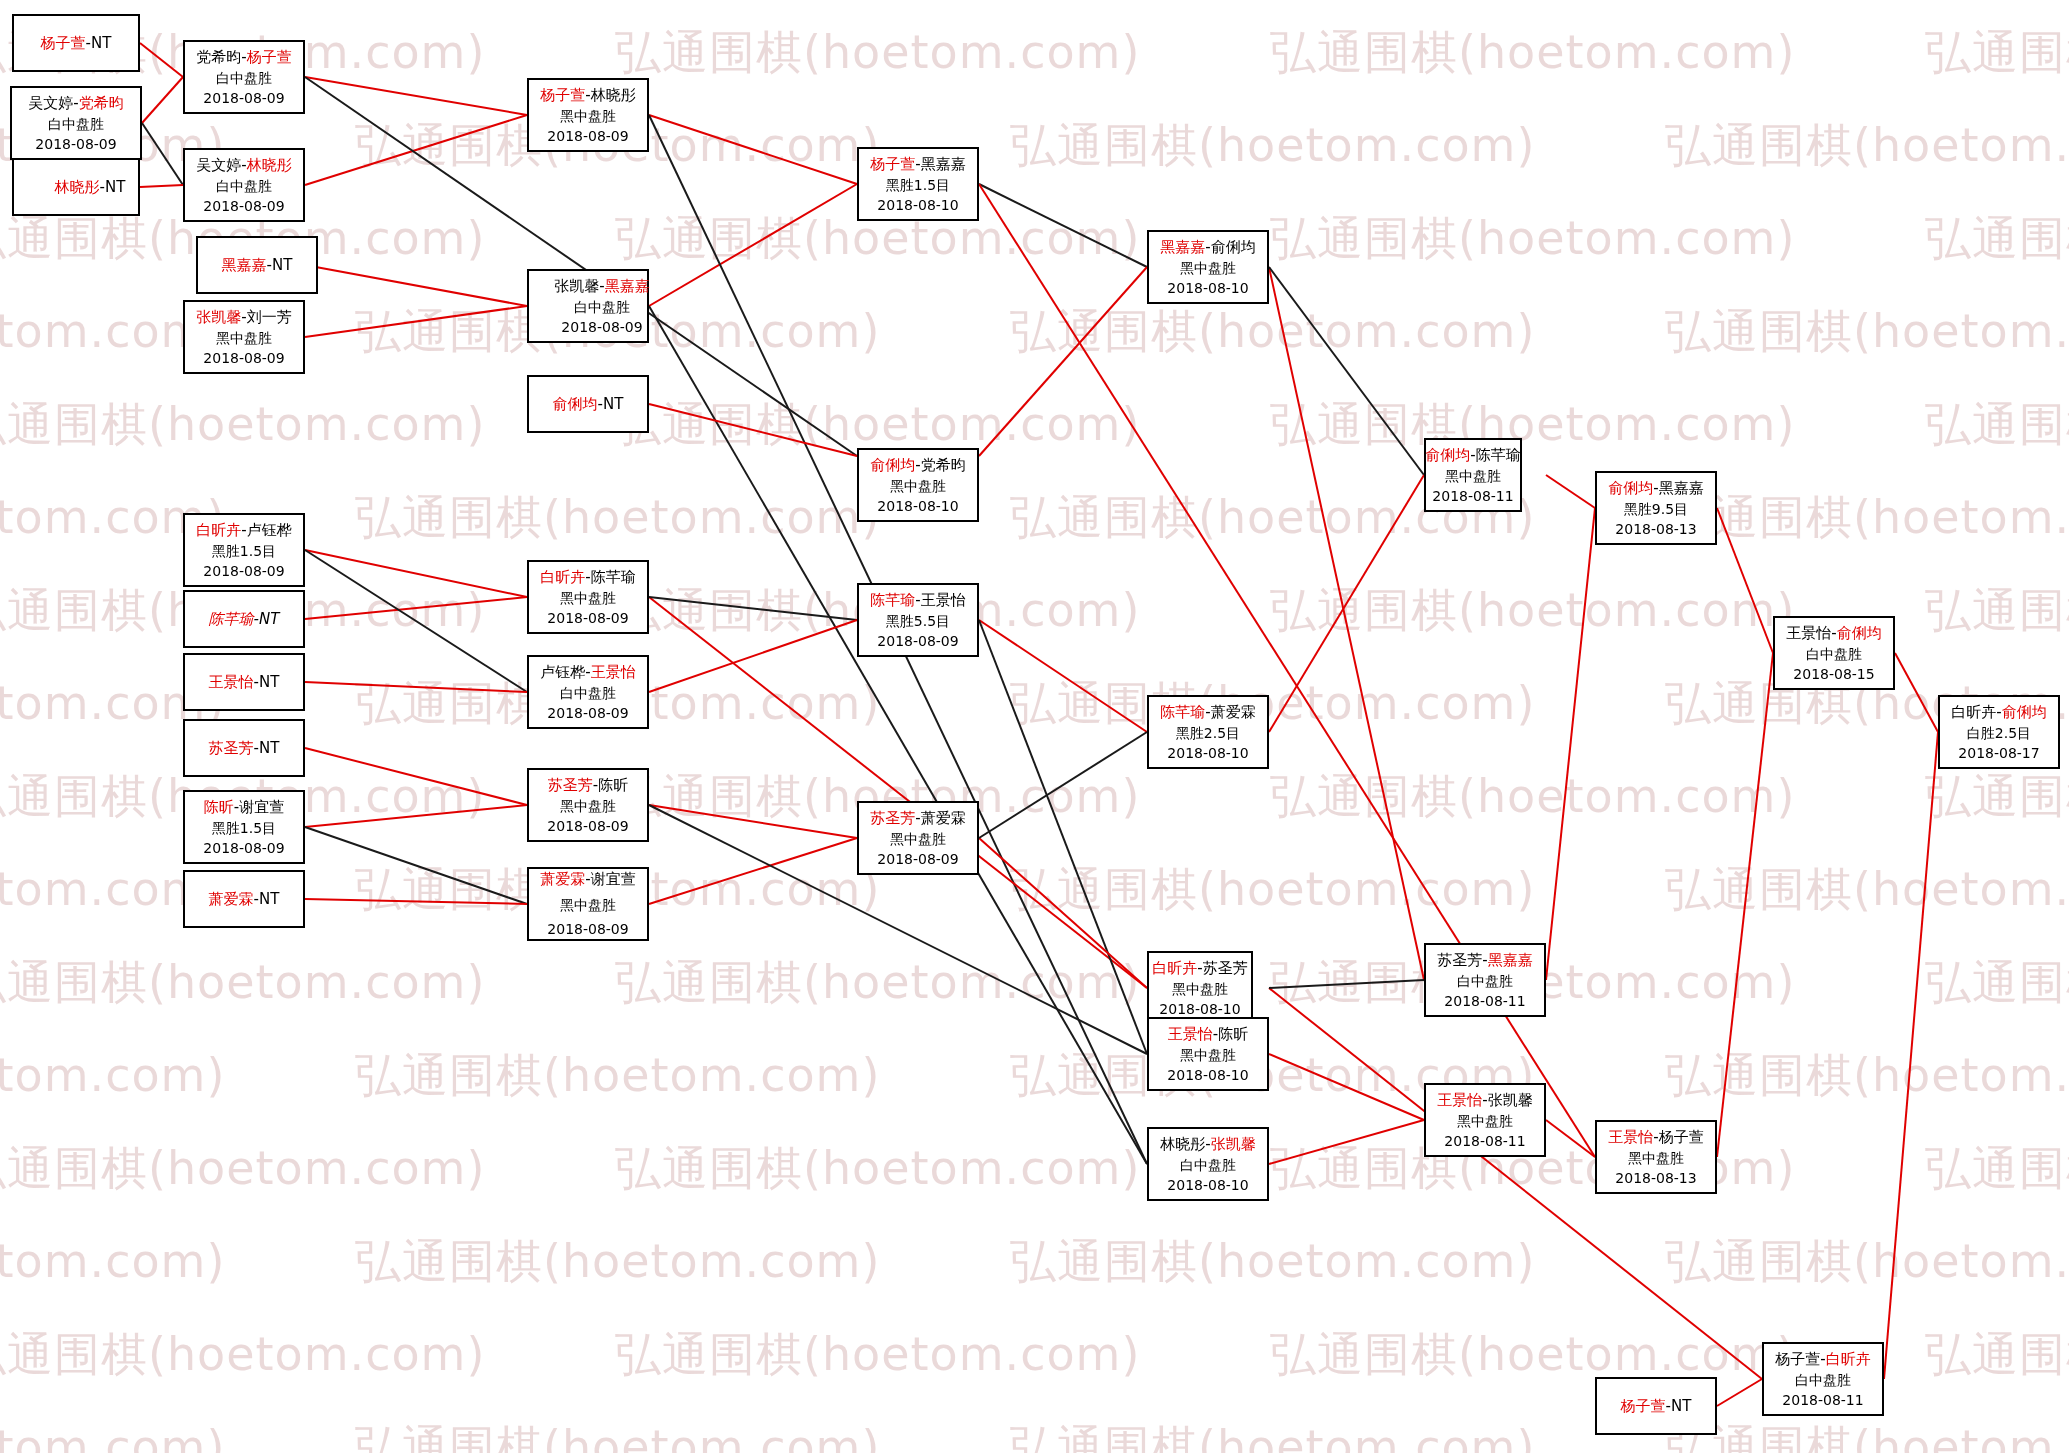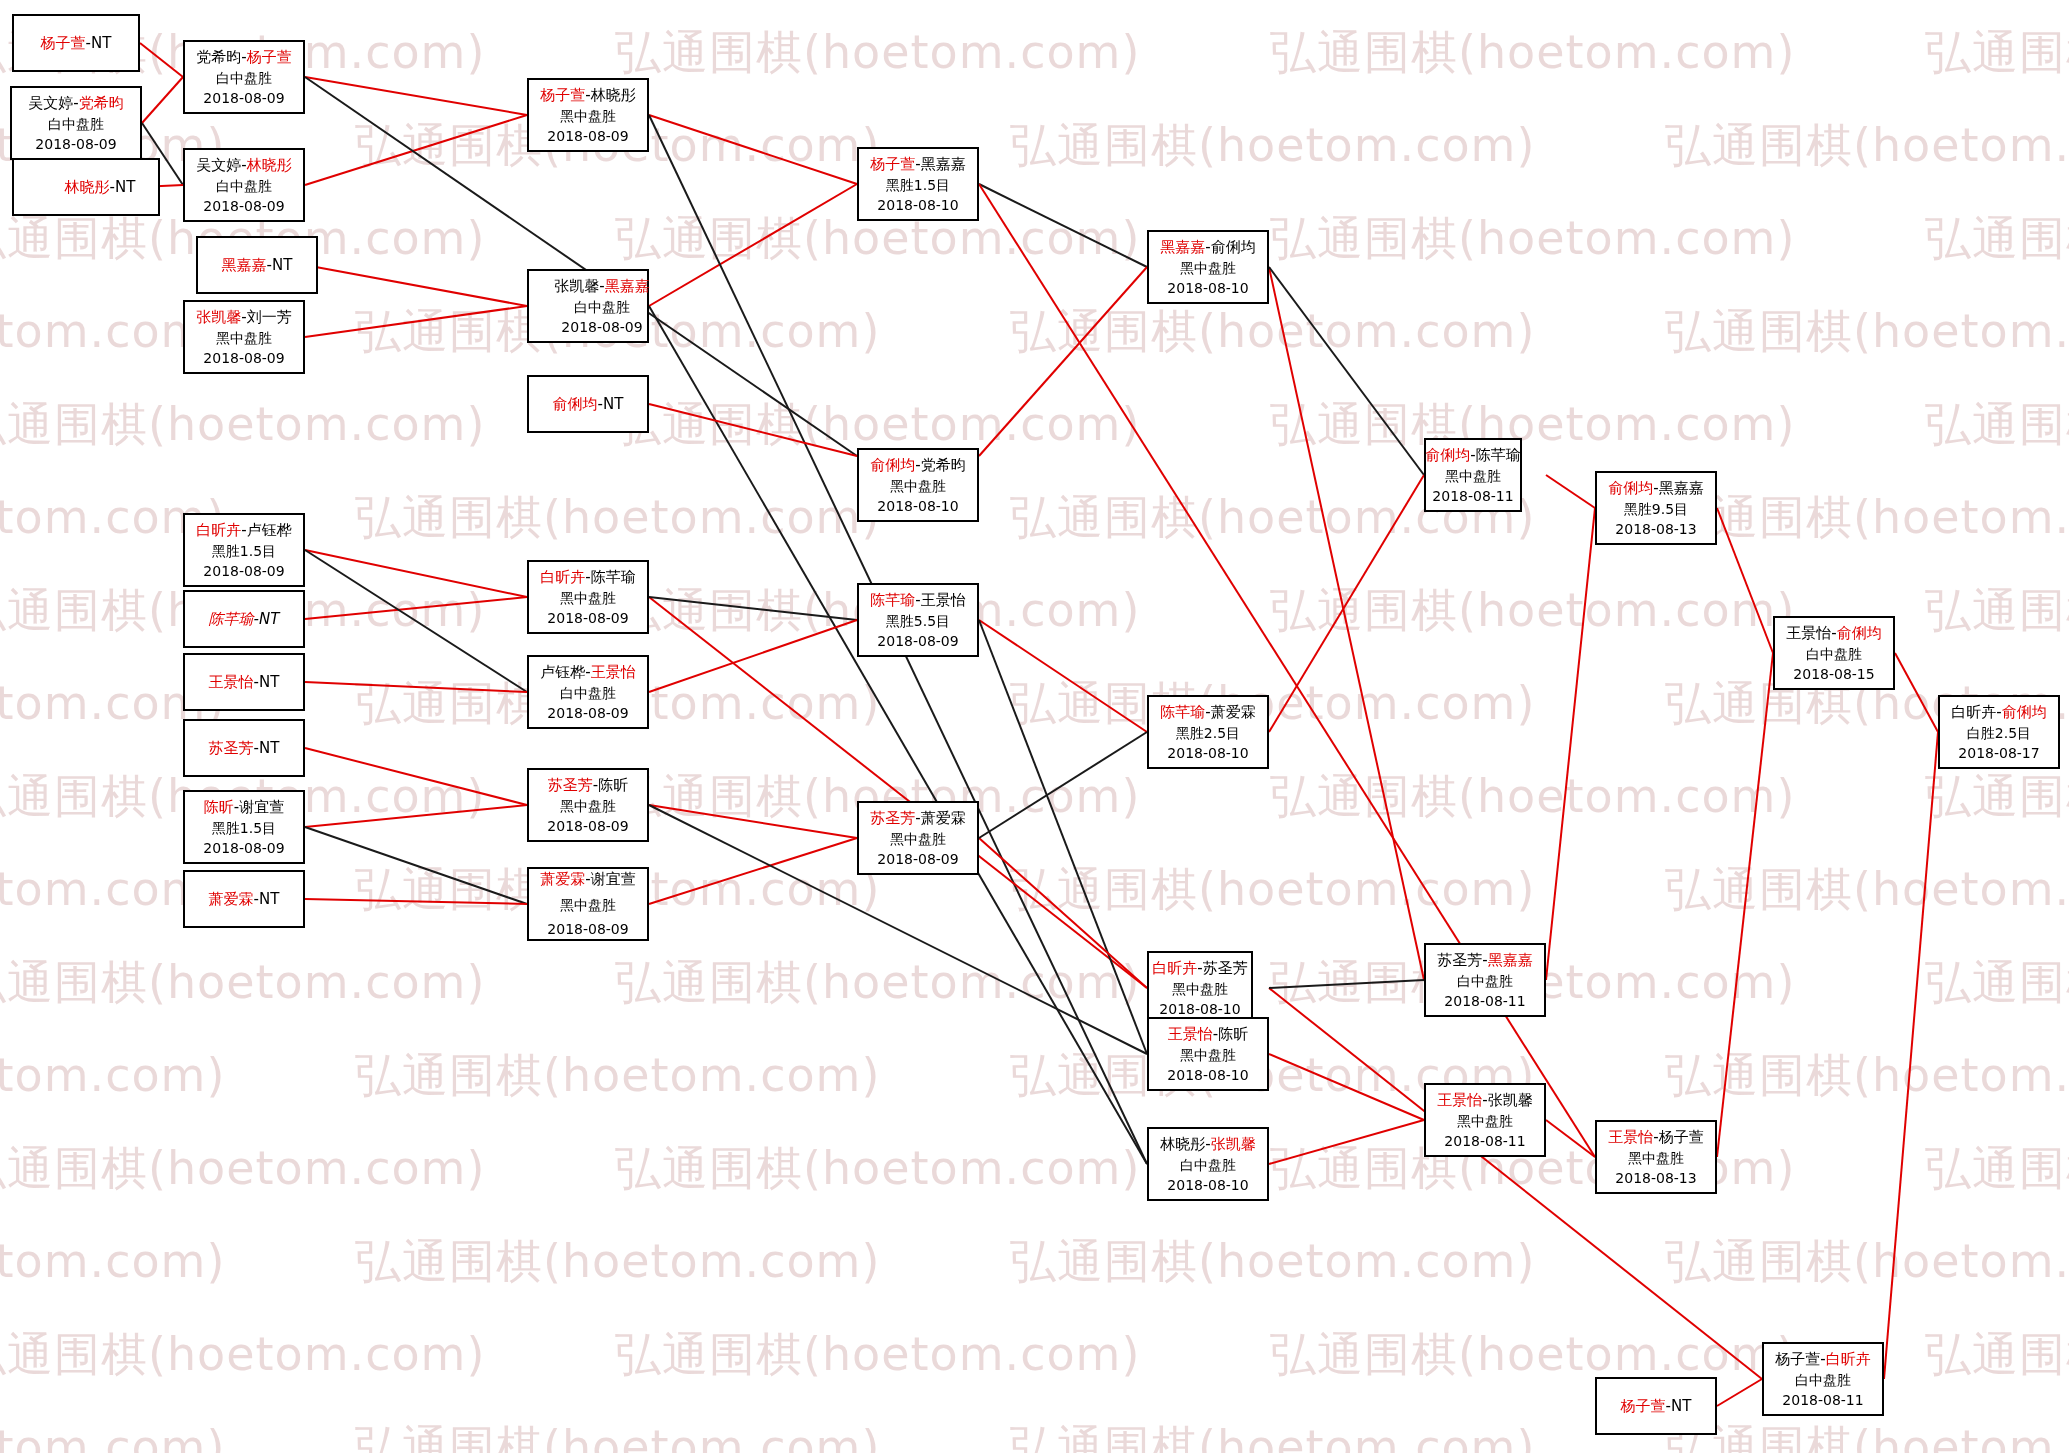--- a/index.html
+++ b/index.html
@@ -151,21 +151,21 @@
 
 <div id="bracket">
     <div class="box nt" style="left: 12px; top: 14px; width: 128px; height: 58px; border-color: rgb(0, 0, 0);">
       <div class="names"><span class="win">杨子萱</span><span>-</span><span class="">NT</span></div>
     </div>
     <div class="box" style="left: 10px; top: 86px; width: 132px; height: 74px; border-color: rgb(0, 0, 0);">
       <div class="names"><span class="">吴文婷</span><span>-</span><span class="win">党希昀</span></div>
       <div class="res">白中盘胜</div>
       <div class="date">2018-08-09</div>
     </div>
-    <div class="box nt" style="left: 12px; top: 158px; width: 148px; height: 58px; border-color: rgb(0, 0, 0); padding-left: 28px;">
+    <div class="box nt" style="left: 12px; top: 158px; width: 128px; height: 58px; border-color: rgb(0, 0, 0); padding-left: 28px;">
       <div class="names"><span class="win">林晓彤</span><span>-</span><span class="">NT</span></div>
     </div>
     <div class="box" style="left: 183px; top: 40px; width: 122px; height: 74px; border-color: rgb(0, 0, 0);">
       <div class="names"><span class="">党希昀</span><span>-</span><span class="win">杨子萱</span></div>
       <div class="res">白中盘胜</div>
       <div class="date">2018-08-09</div>
     </div>
     <div class="box" style="left: 183px; top: 148px; width: 122px; height: 74px; border-color: rgb(0, 0, 0);">
       <div class="names"><span class="">吴文婷</span><span>-</span><span class="win">林晓彤</span></div>
       <div class="res">白中盘胜</div>

